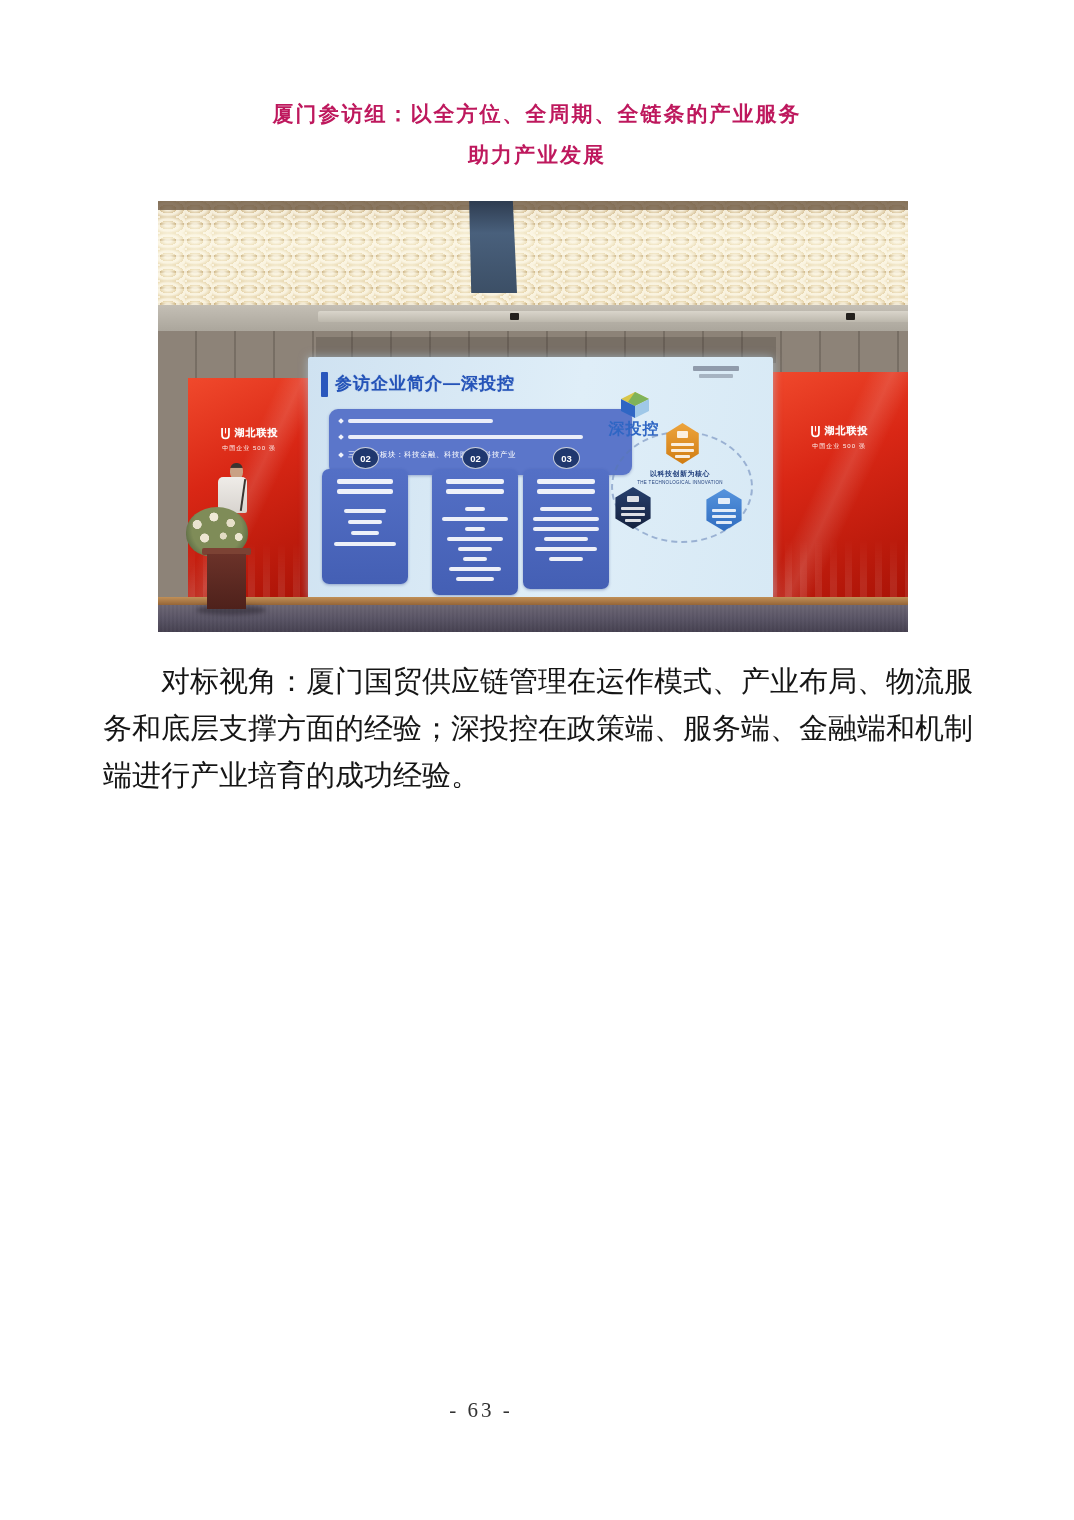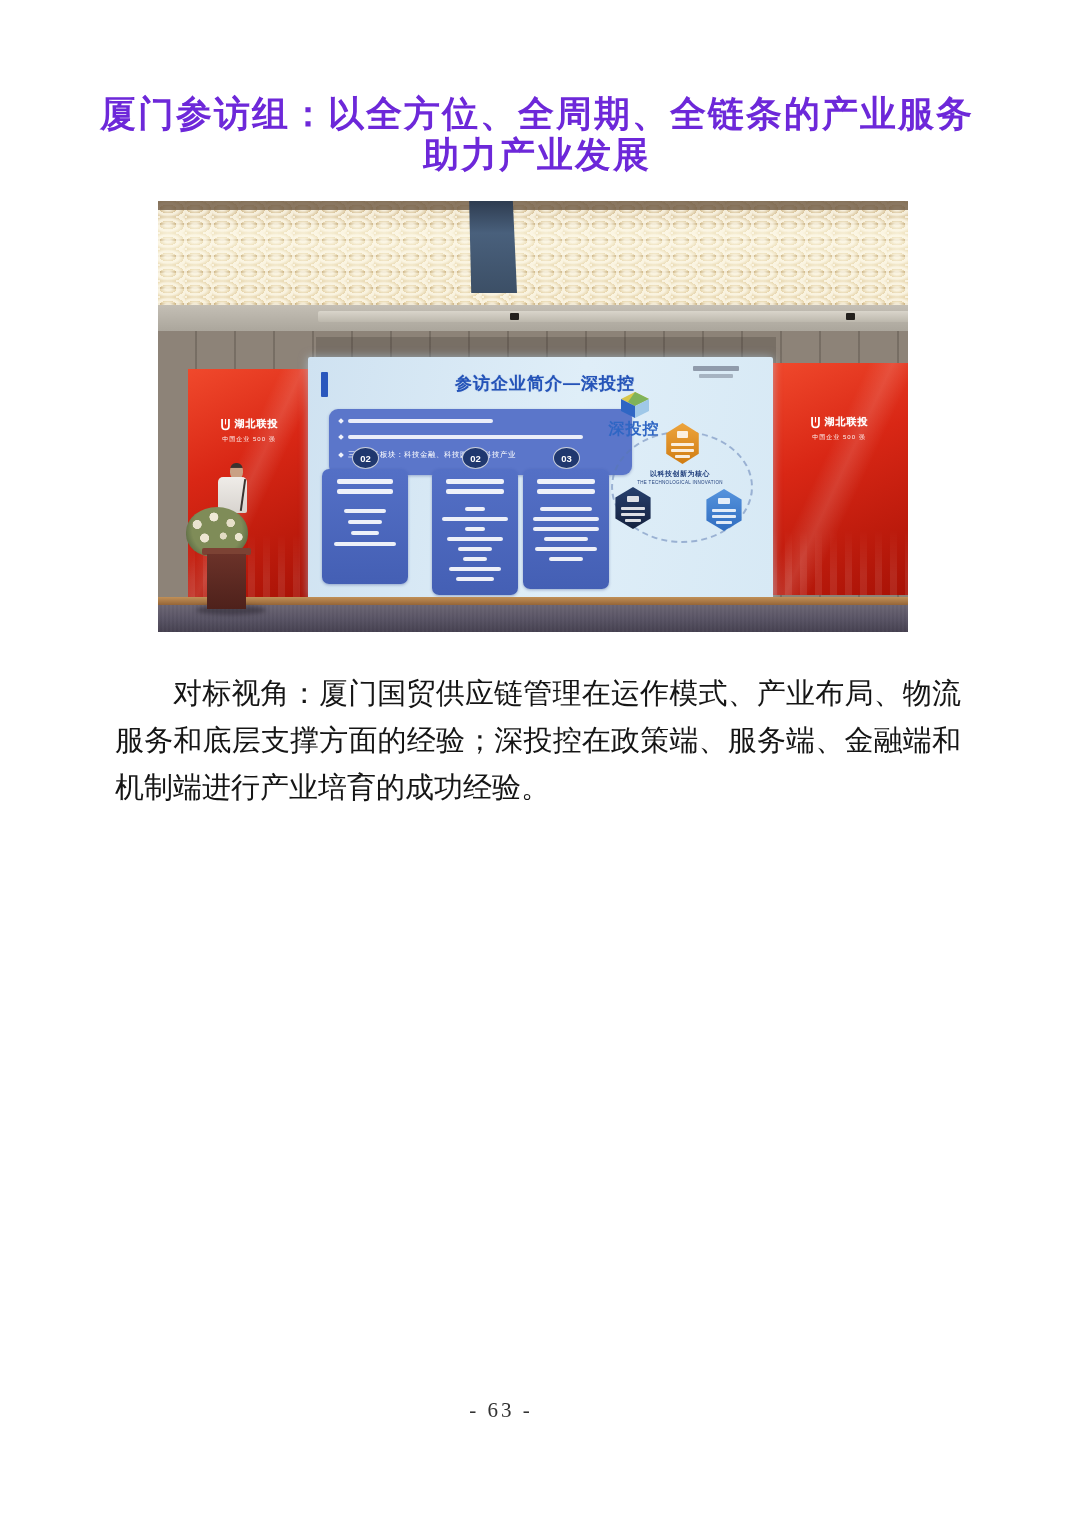--- a/index.html
+++ b/index.html
@@ -6,30 +6,30 @@
   body{
     width:1074px;height:1520px;position:relative;background:#ffffff;
     font-family:"Liberation Serif","DejaVu Serif",serif;color:#111;
     overflow:hidden;
   }
   .abs{position:absolute;}
 
   
   .doc-title{
     position:absolute;left:0;top:94px;width:1074px;text-align:center;
-    font-size:36px;font-weight:bold;color:#6d28d9;line-height:41px;letter-spacing:2px;
+    font-size:21px;font-weight:bold;color:#be185d;line-height:41px;letter-spacing:2px;
   }
   .body-text{
     position:absolute;left:103px;top:658px;width:870px;
     font-size:29px;line-height:47px;text-align:justify;color:#151515;
   }
-  .body-text p{margin:12px;text-indent:2em;}
+  .body-text p{margin:0;text-indent:2em;}
   .page-number{
     position:absolute;left:0;top:1398px;width:962px;text-align:center;
-    font-size:21px;color:#333;letter-spacing:3px;padding-left:20px;
+    font-size:21px;color:#333;letter-spacing:3px;
   }
 
   
   .photo{
     position:absolute;left:158px;top:201px;width:750px;height:431px;
     overflow:hidden;background:#8d8378;
   }
   .ceiling{
     left:0;top:0;width:750px;height:104px;
     background-color:#e9d8b2;
@@ -53,20 +53,21 @@
     left:0;top:130px;width:750px;height:274px;
     background-color:#8d8378;
     background-image:repeating-linear-gradient(90deg, rgba(0,0,0,0) 0 37px, rgba(40,34,28,.22) 37px 39px);
   }
   .wall-recess{left:158px;top:136px;width:460px;height:26px;background:rgba(60,52,44,.25);}
 
   
   .banner{
     background:linear-gradient(155deg,#f0492c 0%,#d92715 40%,#a81206 100%);
     overflow:hidden;
+    margin-top:9px;
   }
   .banner .streak{position:absolute;left:-20%;top:0;width:140%;height:100%;
     background:linear-gradient(115deg, rgba(255,255,255,0) 42%, rgba(255,255,255,.13) 50%, rgba(255,255,255,0) 58%);}
   .banner .skyline{position:absolute;left:0;bottom:0;width:100%;height:66px;opacity:.55;
     background:repeating-linear-gradient(90deg, rgba(255,255,255,.16) 0 7px, rgba(255,255,255,0) 7px 15px);
     -webkit-mask-image:linear-gradient(rgba(0,0,0,0),#000 70%);mask-image:linear-gradient(rgba(0,0,0,0),#000 70%);}
   .banner .logo-wrap{position:absolute;left:0;width:100%;text-align:center;color:#fff;}
   .banner .logo-row{display:flex;align-items:center;justify-content:center;gap:4px;}
   .banner .logo-text{font-size:10px;font-weight:bold;letter-spacing:1px;
     font-family:"Liberation Sans",sans-serif;text-shadow:0 0 1px rgba(255,255,255,.6);}
@@ -76,21 +77,21 @@
   
   .screen{
     left:150px;top:156px;width:465px;height:242px;
     background:linear-gradient(100deg,#cfe2f1,#dfeef8 55%,#d7e9f5);
     border-radius:2px;overflow:hidden;
     box-shadow:0 0 10px rgba(180,210,235,.6);
     font-family:"Liberation Sans",sans-serif;
   }
   .slide-title-bar{left:13px;top:15px;width:7px;height:25px;background:#2a57bd;border-radius:1px;}
   .slide-title{left:27px;top:15px;width:300px;font-size:17px;font-weight:bold;color:#2453b8;
-    letter-spacing:1px;text-shadow:0 0 1px rgba(60,100,190,.5);text-align:right;}
+    letter-spacing:1px;text-shadow:0 0 1px rgba(60,100,190,.5);}
   .mini-logo-bar{background:rgba(125,135,152,.8);border-radius:1px;}
   .bullet-box{left:21px;top:52px;width:303px;height:66px;background:#5b76ca;border-radius:9px;
     box-shadow:0 1px 3px rgba(60,80,150,.4);}
   .bullet-line{position:absolute;left:10px;display:flex;align-items:center;gap:5px;}
   .bullet-dot{width:4px;height:4px;background:#fff;transform:rotate(45deg);flex:0 0 auto;opacity:.9;}
   .blurbar{background:rgba(255,255,255,.88);height:4px;border-radius:2px;filter:blur(.5px);}
   .bullet-text{font-size:7.5px;color:#fff;white-space:nowrap;filter:blur(.3px);letter-spacing:.5px;}
 
   .badge{width:25px;height:20px;background:#20386f;border-radius:50%;color:#fff;
     font-size:9.5px;font-weight:bold;display:flex;align-items:center;justify-content:center;

